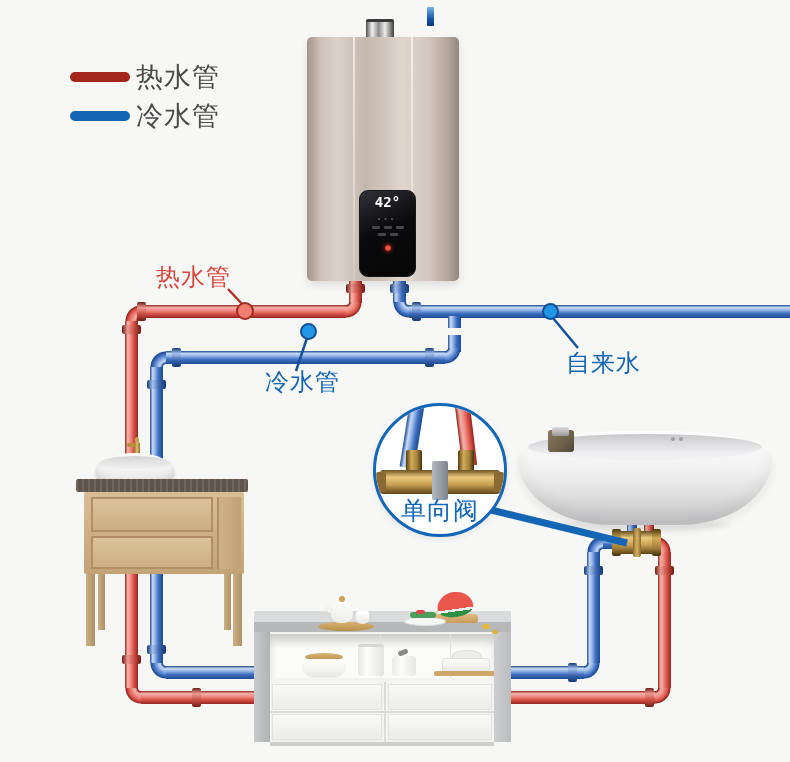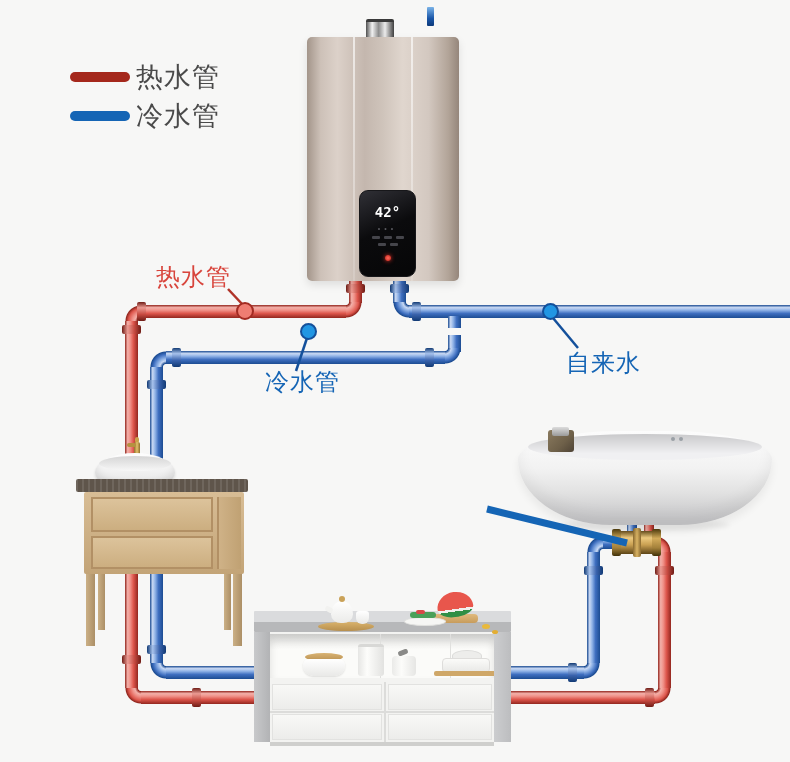--- a/index.html
+++ b/index.html
@@ -43,21 +43,21 @@
   
   .heater-body{position:absolute;left:307px;top:37px;width:152px;height:244px;border-radius:5px;
     background:linear-gradient(90deg,#a3958a 0%,#cdc1b8 9%,#dcd1c9 20%,#c4b7ae 38%,#cfc4bb 50%,#e0d6ce 63%,#d3c8c0 80%,#b2a498 93%,#95867b 100%);
     box-shadow:0 4px 8px rgba(0,0,0,0.10);}
   .heater-seam{position:absolute;top:0;width:2px;height:244px;background:linear-gradient(180deg,rgba(255,255,255,.65),rgba(255,255,255,.15));}
   .heater-flue{position:absolute;left:366px;top:19px;width:28px;height:20px;border-radius:2px;border-top:3px solid #3a3a3a;
     background:linear-gradient(90deg,#4f4f4f,#f2f2f2 22%,#8d8d8d 45%,#ececec 68%,#3f3f3f);}
   .heater-display{position:absolute;left:359px;top:190px;width:55px;height:85px;border-radius:9px;
     background:linear-gradient(155deg,#303036 0%,#0b0b0d 45%,#060607 100%);border:1px solid #17171a;
     display:flex;flex-direction:column;align-items:center;}
-  .disp-temp{margin-top:13px;color:#ffffff;font-family:"DejaVu Sans Mono","Liberation Mono",monospace;font-size:14px;font-weight:bold;}
+  .disp-temp{margin-top:3px;color:#ffffff;font-family:"DejaVu Sans Mono","Liberation Mono",monospace;font-size:14px;font-weight:bold;}
   .disp-icons{margin-top:5px;color:#5a5a60;font-size:7px;letter-spacing:4px;}
   .disp-btnrow{margin-top:4px;display:flex;gap:4px;}
   .disp-btnrow span{display:block;width:8px;height:3px;background:#45454b;border-radius:1px;}
   .disp-power{margin-top:9px;width:6px;height:6px;border-radius:50%;background:radial-gradient(circle,#ff6a5e,#c21f14);box-shadow:0 0 4px #e03028;}
   .blue-mark{position:absolute;left:427px;top:7px;width:7px;height:19px;border-radius:1px;
     background:linear-gradient(180deg,#7ab3e8,#1a56a8 60%,#0d3a7a);}
 
   
   .v-counter{position:absolute;left:76px;top:479px;width:172px;height:13px;border-radius:2px;background:#5f554b;
     background-image:repeating-linear-gradient(90deg,rgba(255,255,255,.10) 0 2px,transparent 2px 6px);}
@@ -279,18 +279,29 @@
   <svg class="svg-layer z5" width="790" height="762" viewBox="0 0 790 762">
     <line x1="487" y1="509" x2="627" y2="543" stroke="#1565b5" stroke-width="7"></line>
     <line x1="228" y1="289" x2="243" y2="305" stroke="#b03328" stroke-width="2.5"></line>
     <line x1="307" y1="338" x2="296" y2="371" stroke="#14509b" stroke-width="2.5"></line>
     <line x1="553" y1="318" x2="578" y2="348" stroke="#14509b" stroke-width="2.5"></line>
   </svg>
   <div class="marker hot z5" style="left:236px;top:302px;"></div>
   <div class="marker cold z5" style="left:542px;top:303px;"></div>
   <div class="marker cold z5" style="left:300px;top:323px;"></div>
 
+  <div class="callout z6">
+    <div class="co-pipe blue"></div>
+    <div class="co-pipe red"></div>
+    <div class="co-conn" style="left:30px;"></div>
+    <div class="co-conn" style="left:82px;"></div>
+    <div class="co-valve"></div>
+    <div class="co-end" style="left:0;"></div>
+    <div class="co-end" style="left:118px;"></div>
+    <div class="co-clamp"></div>
+    <div class="co-label">单向阀</div>
+  </div>
 
   <div class="pipe-label hot z7" style="left:156px;top:261px;">热水管</div>
   <div class="pipe-label cold z7" style="left:265px;top:366px;">冷水管</div>
   <div class="pipe-label cold z7" style="left:566px;top:347px;">自来水</div>
 
 </div>
 
 </body></html>

